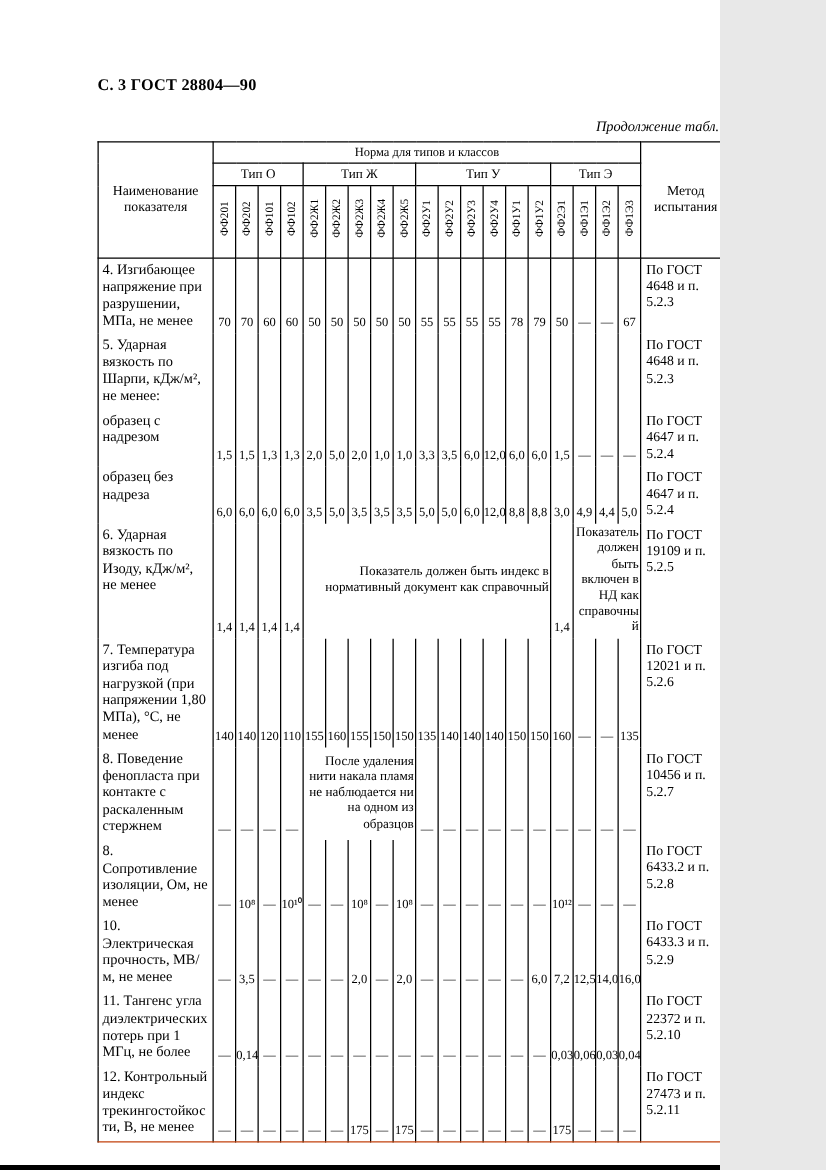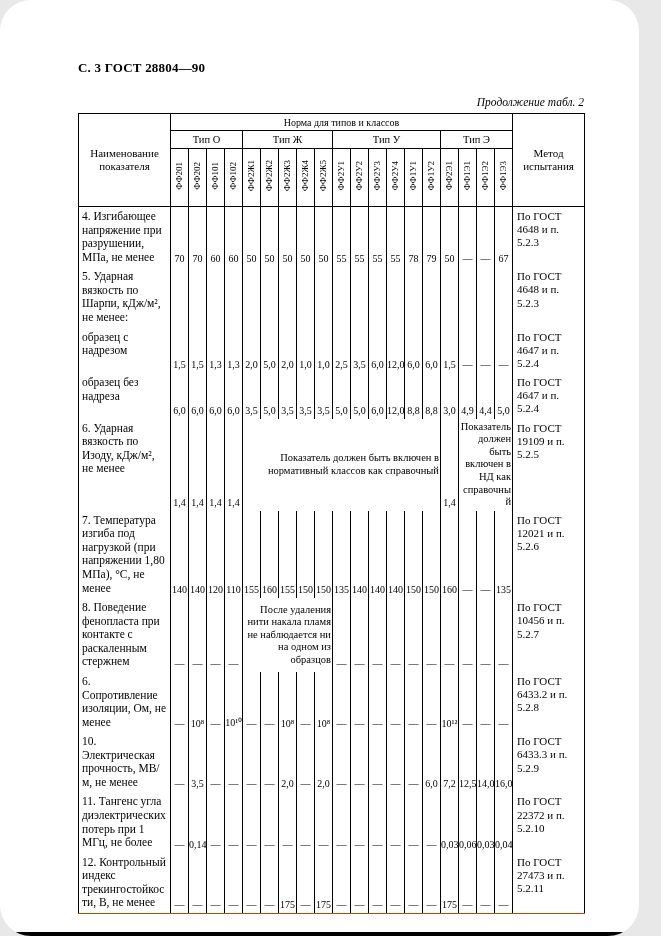--- a/index.html
+++ b/index.html
@@ -1,25 +1,24 @@
 <!DOCTYPE html>
 <html><head>
 <meta charset="utf-8">
 <style>
   * { margin: 0; padding: 0; box-sizing: border-box; }
   html, body { background: #e8e8e8; }
   body { font-family: "Liberation Serif", serif; color: #000; }
   .page {
     position: relative;
-    width: 639px;
+    width: 576px;
     height: 936px;
     background: #ffffff;
     overflow: hidden;
     padding: 60px 0 0 78px;
-    border-radius: 31px;
   }
   .page-header {
     font-weight: bold;
     font-size: 13px;
     letter-spacing: 0.2px;
   }
   .caption {
     width: 506px;
     text-align: right;
     font-style: italic;
@@ -198,21 +197,21 @@
           <td class="name-cell">образец с надрезом</td>
           <td class="value-cell">1,5</td>
           <td class="value-cell">1,5</td>
           <td class="value-cell">1,3</td>
           <td class="value-cell">1,3</td>
           <td class="value-cell">2,0</td>
           <td class="value-cell">5,0</td>
           <td class="value-cell">2,0</td>
           <td class="value-cell">1,0</td>
           <td class="value-cell">1,0</td>
-          <td class="value-cell">2,5</td>
+          <td class="value-cell">3,3</td>
           <td class="value-cell">3,5</td>
           <td class="value-cell">6,0</td>
           <td class="value-cell">12,0</td>
           <td class="value-cell">6,0</td>
           <td class="value-cell">6,0</td>
           <td class="value-cell">1,5</td>
           <td class="value-cell">—</td>
           <td class="value-cell">—</td>
           <td class="value-cell">—</td>
           <td class="method-cell">По ГОСТ 4647 и п. 5.2.4</td>
@@ -239,21 +238,21 @@
           <td class="value-cell">4,4</td>
           <td class="value-cell">5,0</td>
           <td class="method-cell">По ГОСТ 4647 и п. 5.2.4</td>
         </tr>
         <tr>
           <td class="name-cell">6. Ударная вязкость по Изоду, кДж/м², не менее</td>
           <td class="value-cell">1,4</td>
           <td class="value-cell">1,4</td>
           <td class="value-cell">1,4</td>
           <td class="value-cell">1,4</td>
-          <td colspan="11" class="merged-cell">Показатель должен быть включен в нормативный классов как справочный</td>
+          <td colspan="11" class="merged-cell">Показатель должен быть индекс в нормативный документ как справочный</td>
           <td class="value-cell">1,4</td>
           <td colspan="3" class="merged-cell">Показатель должен быть включен в НД как справочный</td>
           <td class="method-cell">По ГОСТ 19109 и п. 5.2.5</td>
         </tr>
         <tr>
           <td class="name-cell">7. Температура изгиба под нагрузкой (при напряжении 1,80 МПа), °С, не менее</td>
           <td class="value-cell">140</td>
           <td class="value-cell">140</td>
           <td class="value-cell">120</td>
           <td class="value-cell">110</td>
@@ -287,21 +286,21 @@
           <td class="value-cell">—</td>
           <td class="value-cell">—</td>
           <td class="value-cell">—</td>
           <td class="value-cell">—</td>
           <td class="value-cell">—</td>
           <td class="value-cell">—</td>
           <td class="value-cell">—</td>
           <td class="method-cell">По ГОСТ 10456 и п. 5.2.7</td>
         </tr>
         <tr>
-          <td class="name-cell">6. Сопротивление изоляции, Ом, не менее</td>
+          <td class="name-cell">8. Сопротивление изоляции, Ом, не менее</td>
           <td class="value-cell">—</td>
           <td class="value-cell">10⁸</td>
           <td class="value-cell">—</td>
           <td class="value-cell">10¹⁰</td>
           <td class="value-cell">—</td>
           <td class="value-cell">—</td>
           <td class="value-cell">10⁸</td>
           <td class="value-cell">—</td>
           <td class="value-cell">10⁸</td>
           <td class="value-cell">—</td>

